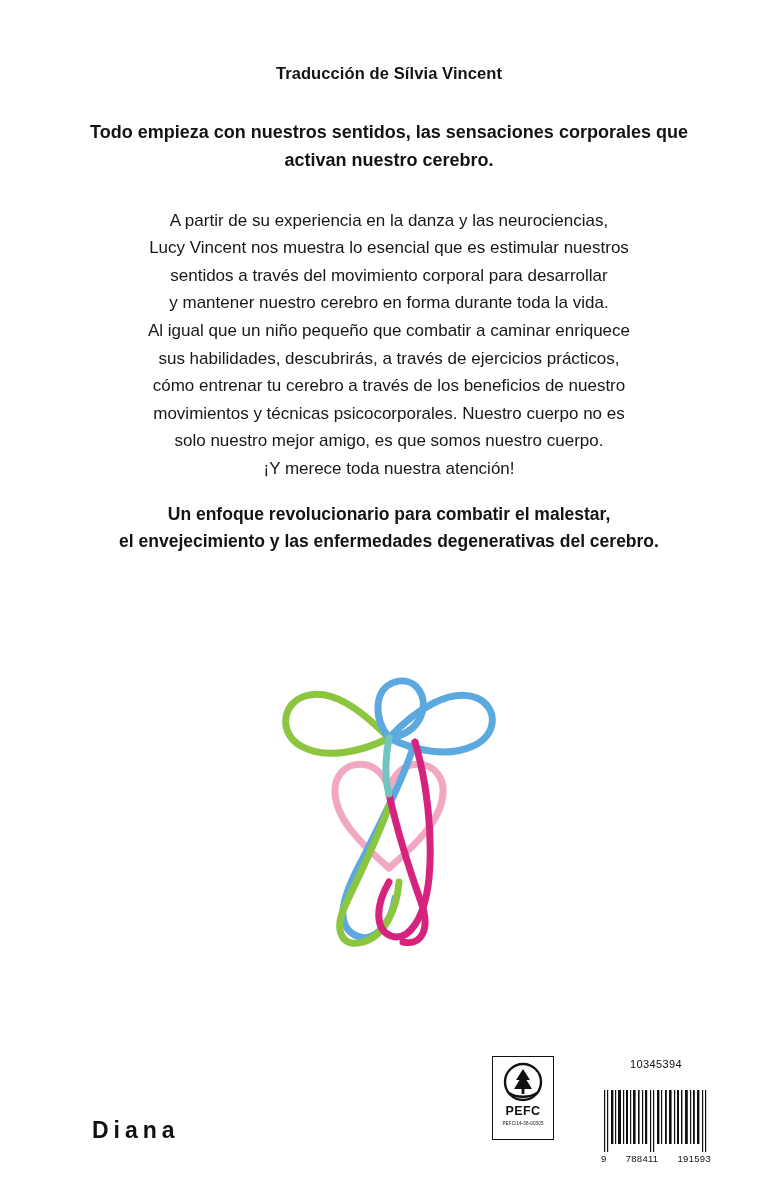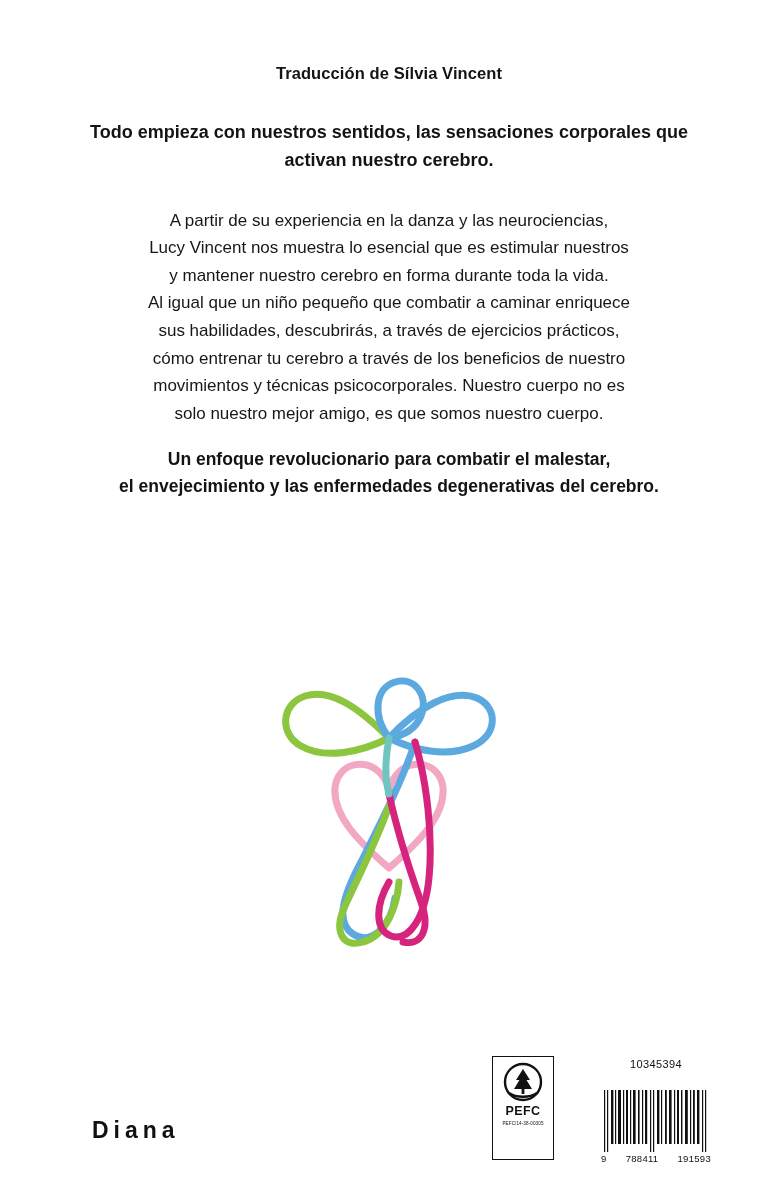--- a/index.html
+++ b/index.html
@@ -96,21 +96,21 @@
     letter-spacing: 5px;
     font-weight: 700;
     color: #111111;
   }
 
   .pefc-box {
     position: absolute;
     left: 492px;
     top: 1056px;
     width: 62px;
-    height: 104px;
+    height: 84px;
     border: 1.6px solid #111;
     box-sizing: border-box;
     display: flex;
     flex-direction: column;
     align-items: center;
     justify-content: flex-start;
     padding-top: 5px;
   }
   .pefc-mark {
     width: 40px;
@@ -166,26 +166,28 @@
 
   <div class="text-area">
 
     <p class="translator">Traducción de Sílvia Vincent</p>
 
     <p class="lead">Todo empieza con nuestros sentidos, las sensaciones corporales que activan nuestro cerebro.</p>
 
     <div class="body-copy">
       <span class="ln">A partir de su experiencia en la danza y las neurociencias,</span>
       <span class="ln">Lucy Vincent nos muestra lo esencial que es estimular nuestros</span>
+      <span class="ln">sentidos a través del movimiento corporal para desarrollar</span>
       <span class="ln">y mantener nuestro cerebro en forma durante toda la vida.</span>
       <span class="ln">Al igual que un niño pequeño que combatir a caminar enriquece</span>
       <span class="ln">sus habilidades, descubrirás, a través de ejercicios prácticos,</span>
       <span class="ln">cómo entrenar tu cerebro a través de los beneficios de nuestro</span>
       <span class="ln">movimientos y técnicas psicocorporales. Nuestro cuerpo no es</span>
       <span class="ln">solo nuestro mejor amigo, es que somos nuestro cuerpo.</span>
+      <span class="ln">¡Y merece toda nuestra atención!</span>
     </div>
 
     <div class="tagline">
       <span class="ln">Un enfoque revolucionario para combatir el malestar,</span>
       <span class="ln">el envejecimiento y las enfermedades degenerativas del cerebro.</span>
     </div>
 
   </div>
 
   <div class="figure-wrap">

